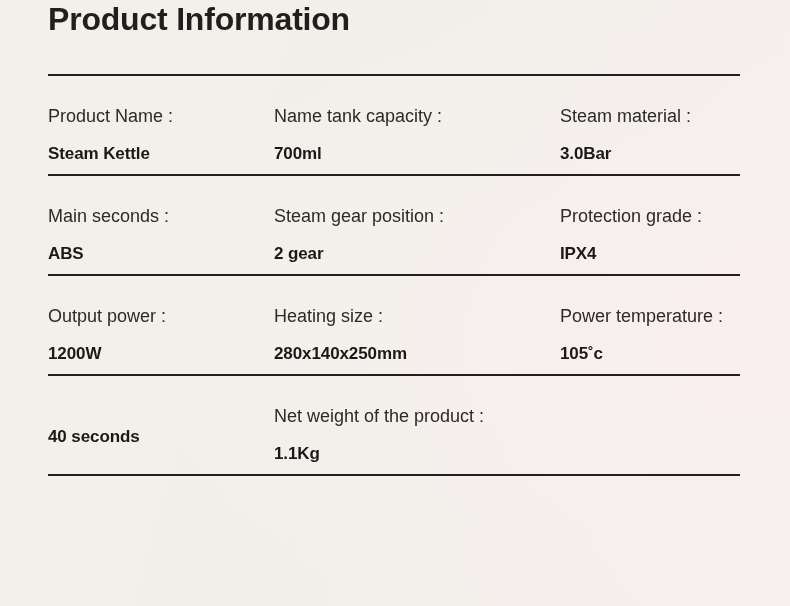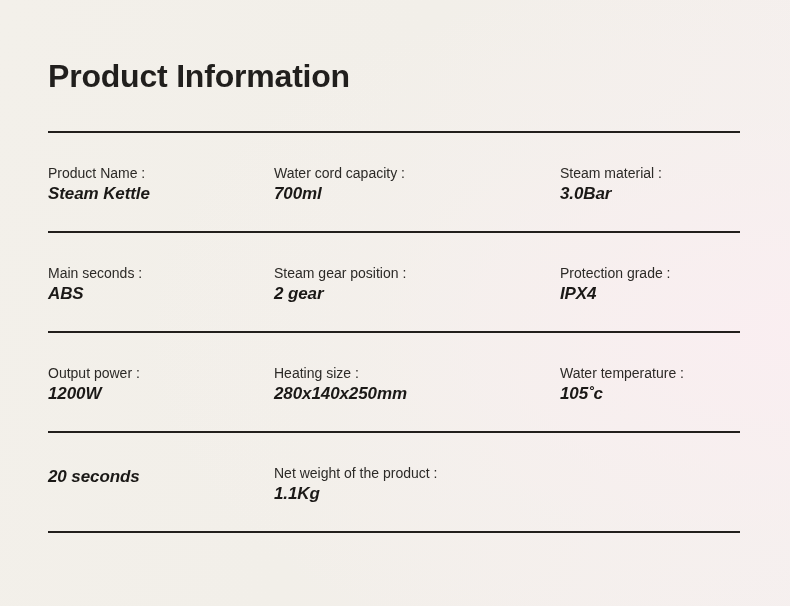--- a/index.html
+++ b/index.html
@@ -26,21 +26,20 @@
 
   .sheet-inner {
     position: absolute;
     left: 48px;
     top: 0;
     width: 692px;
   }
 
   .page-title {
     margin: 0;
-    padding-top: 57px;
     font-size: 32px;
     line-height: 38px;
     font-weight: 700;
     letter-spacing: -0.2px;
     color: #211f1d;
     white-space: nowrap;
   }
 
   .spec-table {
     margin-top: 36px;
@@ -57,56 +56,55 @@
   .spec-cell {
     box-sizing: border-box;
     padding-top: 32px;
   }
   .spec-cell.col-1 { width: 226px; }
   .spec-cell.col-2 { width: 286px; }
   .spec-cell.col-3 { width: 180px; }
 
   .spec-label {
     display: block;
-    font-size: 14px;
+    font-size: 18px;
     line-height: 17px;
     font-weight: 400;
     color: #2c2a27;
     white-space: nowrap;
   }
 
   .spec-value {
     display: block;
-    margin-top: 2px;
+    margin-top: 19px;
     font-size: 17px;
     line-height: 20px;
     font-weight: 700;
     letter-spacing: -0.1px;
     color: #1b1917;
     white-space: nowrap;
-    font-style: italic;
   }
 </style>
 </head>
 <body>
 
 <div id="spec-sheet">
   <div class="sheet-inner">
 
     <h1 class="page-title">Product Information</h1>
 
     <div class="spec-table">
 
       <div class="spec-row">
         <div class="spec-cell col-1">
           <span class="spec-label">Product Name :</span>
           <span class="spec-value">Steam Kettle</span>
         </div>
         <div class="spec-cell col-2">
-          <span class="spec-label">Water cord capacity :</span>
+          <span class="spec-label">Name tank capacity :</span>
           <span class="spec-value">700ml</span>
         </div>
         <div class="spec-cell col-3">
           <span class="spec-label">Steam material :</span>
           <span class="spec-value">3.0Bar</span>
         </div>
       </div>
 
       <div class="spec-row">
         <div class="spec-cell col-1">
@@ -126,28 +124,28 @@
       <div class="spec-row">
         <div class="spec-cell col-1">
           <span class="spec-label">Output power :</span>
           <span class="spec-value">1200W</span>
         </div>
         <div class="spec-cell col-2">
           <span class="spec-label">Heating size :</span>
           <span class="spec-value">280x140x250mm</span>
         </div>
         <div class="spec-cell col-3">
-          <span class="spec-label">Water temperature :</span>
+          <span class="spec-label">Power temperature :</span>
           <span class="spec-value">105˚c</span>
         </div>
       </div>
 
       <div class="spec-row">
         <div class="spec-cell col-1">
-          <span class="spec-value">20 seconds</span>
+          <span class="spec-value">40 seconds</span>
         </div>
         <div class="spec-cell col-2">
           <span class="spec-label">Net weight of the product :</span>
           <span class="spec-value">1.1Kg</span>
         </div>
       </div>
 
     </div>
   </div>
 </div>

